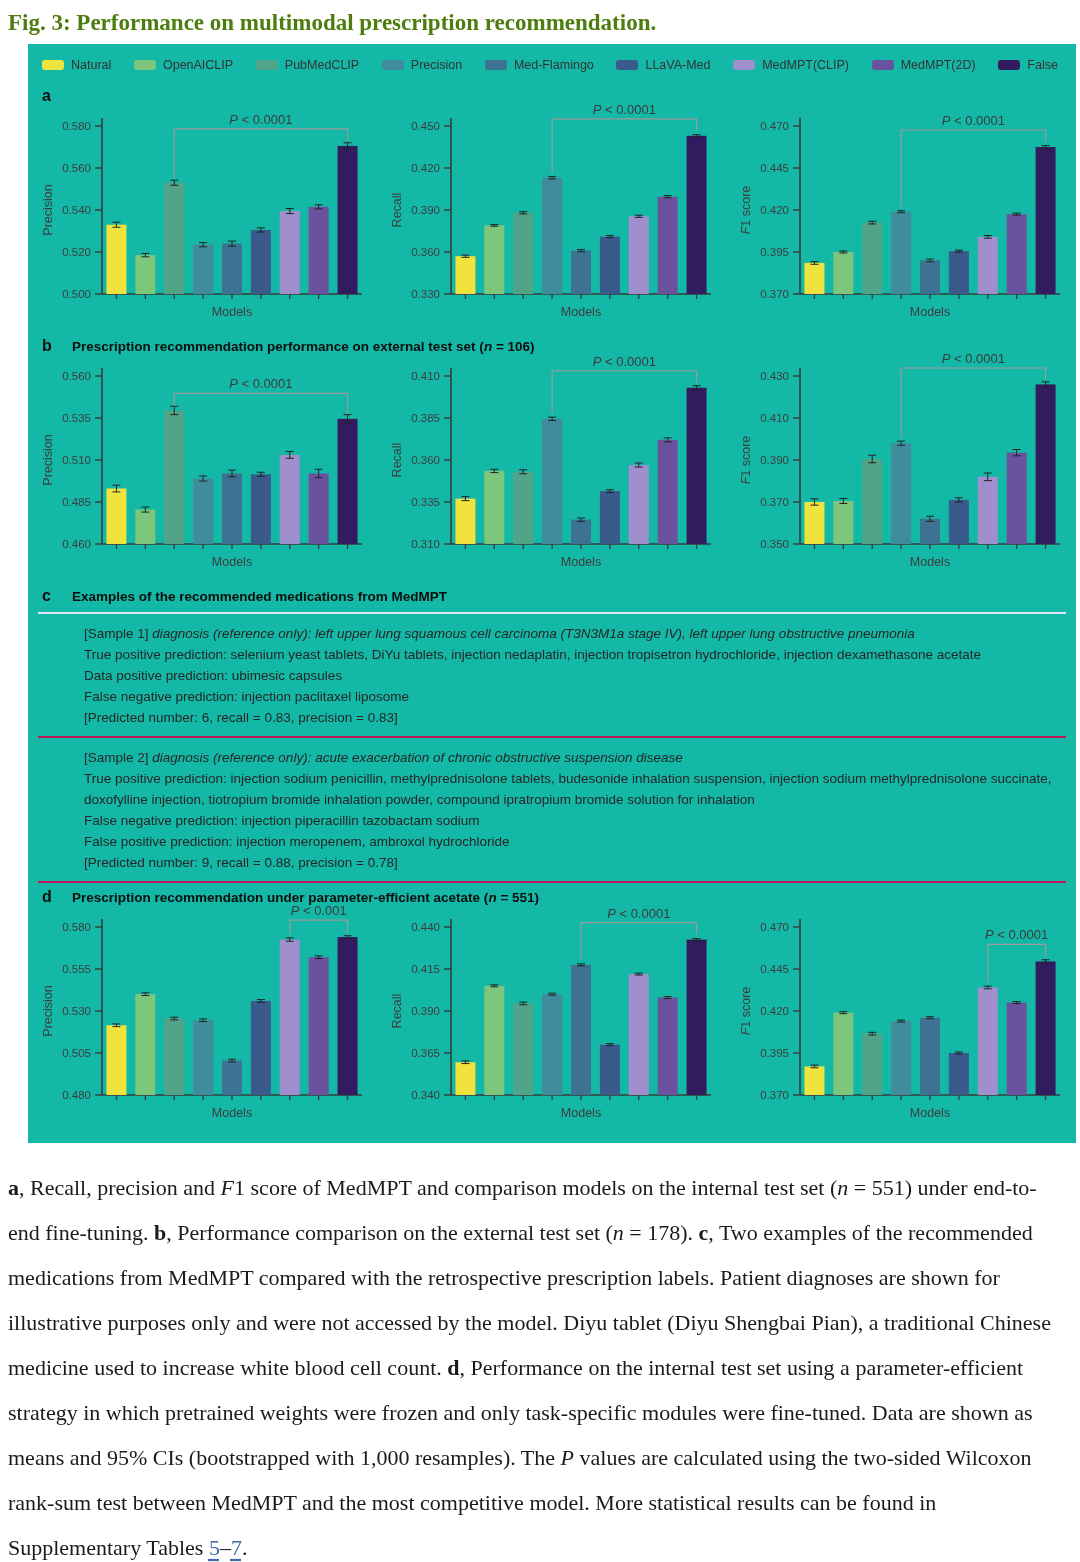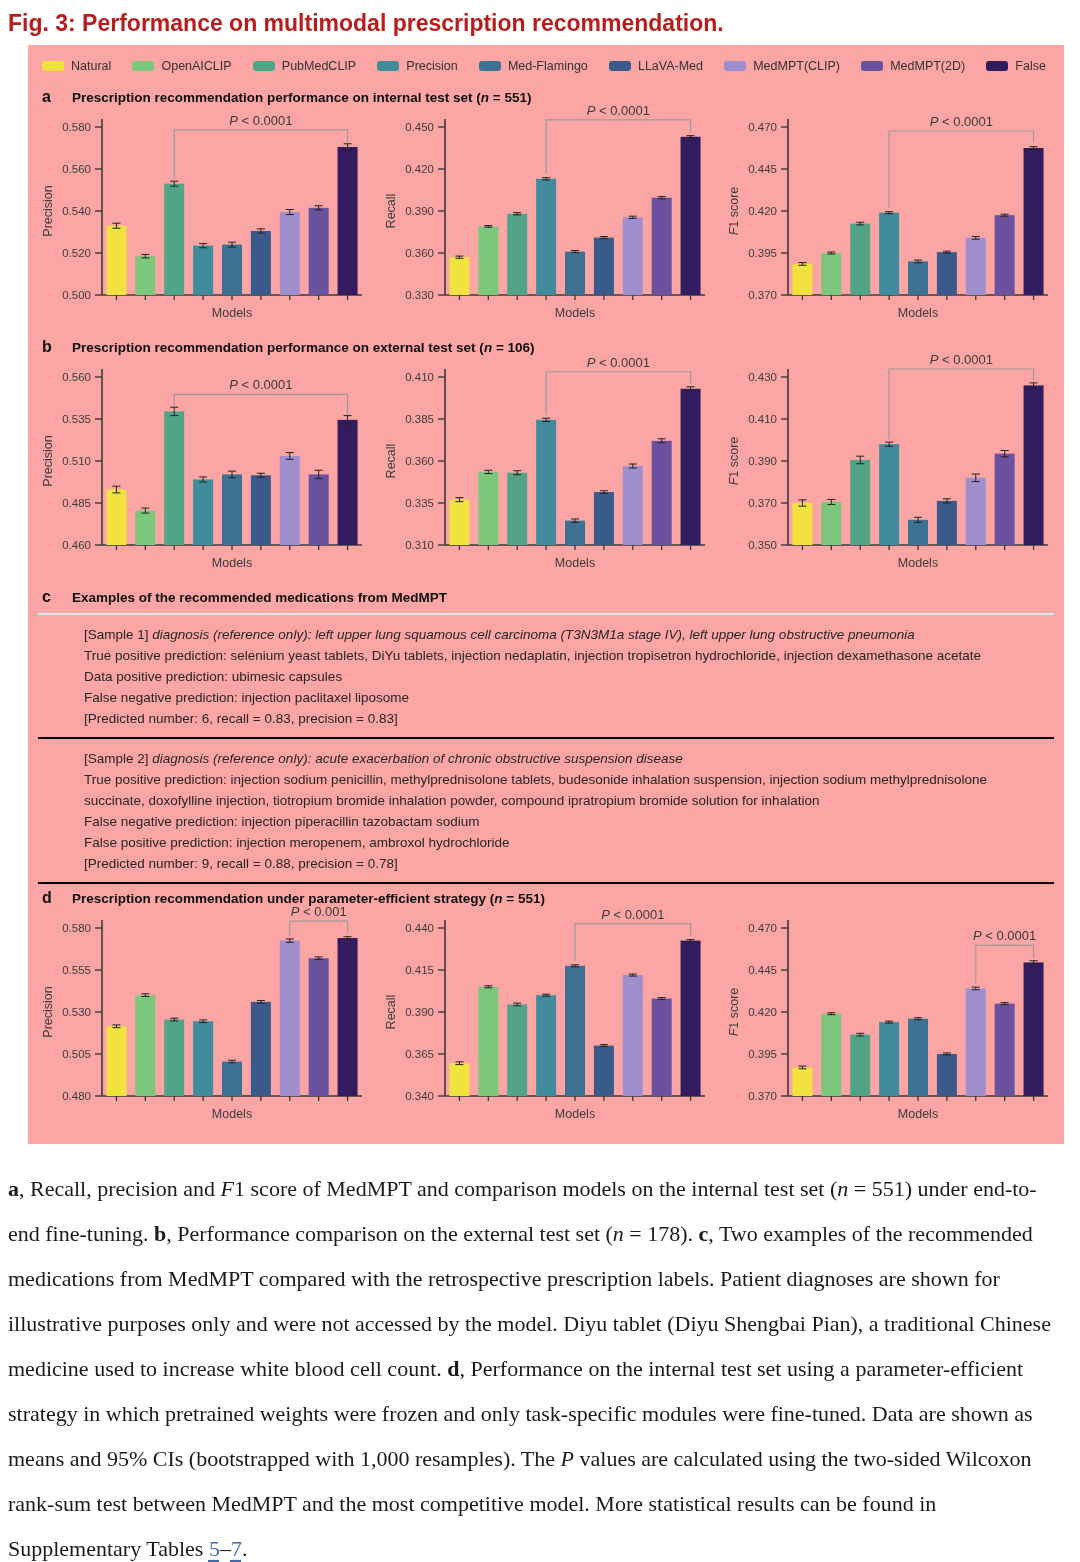--- a/index.html
+++ b/index.html
@@ -1,34 +1,34 @@
 <!DOCTYPE html>
 <html><head>
 <meta charset="utf-8">
 <style>
   html,body{margin:0;padding:0;background:#ffffff;}
   body{width:1080px;font-family:"Liberation Sans",sans-serif;color:#222;}
-  .fig-title{font-family:Liberation Sans, sans-serif;font-weight:700;font-size:23px;color:#b91c1c;margin:10px 10px 8px 8px;}
-  .figure{background:#fca5a5;margin:0 16px 0 28px;padding:8px 10px 10px 10px;}
+  .fig-title{font-family:Liberation Serif, serif;font-weight:700;font-size:23px;color:#4d7c0f;margin:10px 10px 8px 8px;}
+  .figure{background:#14b8a6;margin:0 4px 0 28px;padding:8px 10px 10px 10px;}
   .legend{display:flex;justify-content:space-between;align-items:center;padding:6px 8px 10px 4px;}
   .legend-item{display:flex;align-items:center;gap:7px;}
   .swatch{width:22px;height:10px;border-radius:3px;flex:0 0 auto;}
   .legend-label{font-size:12.5px;color:#333;white-space:nowrap;}
   .panel{margin-top:2px;}
   .panel-head{display:flex;align-items:baseline;padding:3px 0 1px 4px;}
   .plabel{font-weight:700;font-size:16px;color:#0e0e0e;width:30px;flex:0 0 auto;}
   .ptitle{font-weight:700;font-size:13.5px;color:#0e0e0e;}
   .chart-row{display:flex;justify-content:space-between;align-items:flex-start;}
   .chart{width:330px;}
   svg{display:block;overflow:visible;font-family:"Liberation Sans",sans-serif;}
   .tick-label{font-size:11.5px;fill:#3d3d3d;}
   .ylab,.xlab{font-size:12.5px;fill:#3d3d3d;}
   .pval{font-size:13px;fill:#3b3b3b;}
   .c-head{border-bottom:2px solid #dce8f2;padding-bottom:7px;margin-bottom:0;}
-  .sample{border-bottom:2px solid #000000;padding:9px 6px 8px 46px;font-size:13.5px;line-height:21px;color:#262626;}
+  .sample{border-bottom:2px solid #be185d;padding:9px 6px 8px 46px;font-size:13.5px;line-height:21px;color:#262626;}
   .sample .line{white-space:normal;}
   .caption{font-family:"Liberation Serif",serif;font-size:22px;line-height:45px;color:#1a1a1a;margin:22px 14px 0 8px;}
   .cap-link{color:#3f69a8;text-decoration:underline;text-decoration-style:dashed;text-underline-offset:4px;}
   .b{font-weight:700;} .i{font-style:italic;}
 </style>
 </head>
 <body>
 
 <div class="page">
   <h1 class="fig-title">Fig. 3: Performance on multimodal prescription recommendation.</h1>
@@ -69,21 +69,20 @@
         </div>
         <div class="legend-item">
           <span class="swatch" style="background: rgb(50, 27, 94);"></span>
           <span class="legend-label">False</span>
         </div>
       </div>
 
     <section class="panel">
       <div class="panel-head">
         <span class="plabel">a</span>
-        <span class="ptitle"><span>Prescription recommendation performance on internal test set (</span><span class="i">n</span><span> = 551)</span></span>
       </div>
       <div class="chart-row">
         <div class="chart">
             <svg width="330" height="226" viewBox="0 0 330 226">
               <text class="ylab" x="14" y="104" text-anchor="middle" transform="rotate(-90 14 104)">Precision</text>
               <line x1="57" y1="188" x2="64" y2="188" stroke="#3a3a3a" stroke-width="1.4"></line>
               <text class="tick-label" x="53" y="192" text-anchor="end">0.500</text>
               <line x1="57" y1="145.99999999999994" x2="64" y2="145.99999999999994" stroke="#3a3a3a" stroke-width="1.4"></line>
               <text class="tick-label" x="53" y="149.99999999999994" text-anchor="end">0.520</text>
               <line x1="57" y1="103.99999999999989" x2="64" y2="103.99999999999989" stroke="#3a3a3a" stroke-width="1.4"></line>
@@ -390,21 +389,21 @@
           <div class="line"><span>True positive prediction: injection sodium penicillin, methylprednisolone tablets, budesonide inhalation suspension, injection sodium methylprednisolone succinate, doxofylline injection, tiotropium bromide inhalation powder, compound ipratropium bromide solution for inhalation</span></div>
           <div class="line"><span>False negative prediction: injection piperacillin tazobactam sodium</span></div>
           <div class="line"><span>False positive prediction: injection meropenem, ambroxol hydrochloride</span></div>
           <div class="line"><span>[Predicted number: 9, recall = 0.88, precision = 0.78]</span></div>
         </div>
     </section>
 
     <section class="panel">
       <div class="panel-head">
         <span class="plabel">d</span>
-        <span class="ptitle"><span>Prescription recommendation under parameter-efficient strategy (</span><span class="i">n</span><span> = 551)</span></span>
+        <span class="ptitle"><span>Prescription recommendation under parameter-efficient acetate (</span><span class="i">n</span><span> = 551)</span></span>
       </div>
       <div class="chart-row">
         <div class="chart">
             <svg width="330" height="226" viewBox="0 0 330 226">
               <text class="ylab" x="14" y="104" text-anchor="middle" transform="rotate(-90 14 104)">Precision</text>
               <line x1="57" y1="188" x2="64" y2="188" stroke="#3a3a3a" stroke-width="1.4"></line>
               <text class="tick-label" x="53" y="192" text-anchor="end">0.480</text>
               <line x1="57" y1="145.99999999999994" x2="64" y2="145.99999999999994" stroke="#3a3a3a" stroke-width="1.4"></line>
               <text class="tick-label" x="53" y="149.99999999999994" text-anchor="end">0.505</text>
               <line x1="57" y1="103.9999999999999" x2="64" y2="103.9999999999999" stroke="#3a3a3a" stroke-width="1.4"></line>

